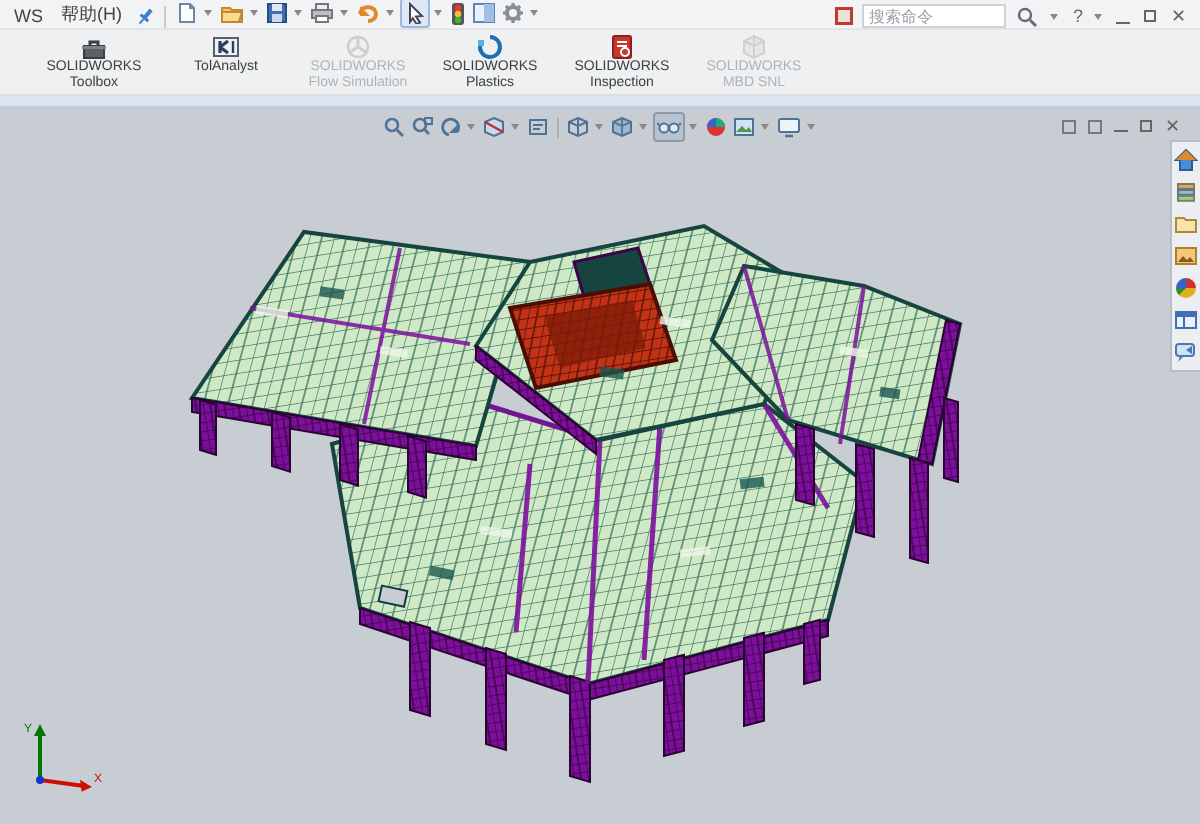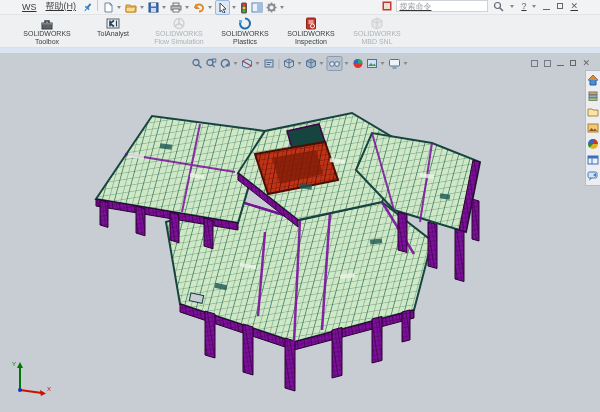--- a/index.html
+++ b/index.html
@@ -3,37 +3,37 @@
 <meta charset="utf-8">
 <style>
   * { margin:0; padding:0; box-sizing:border-box; }
   html,body { width:600px; height:412px; overflow:hidden;
     font-family:"Liberation Sans", sans-serif; font-size:9px; color:#333; }
   .app { width:600px; height:412px; display:flex; flex-direction:column;
     background:var(--viewport-bg,#c8ccd3); }
 
   
   .titlebar { height:15px; background:var(--titlebar-bg,#f2f3f4);
-    display:flex; align-items:flex-start; position:relative; flex:0 0 auto;
-    border-bottom:1px solid #e2e3e5; padding:0 20px;text-decoration:underline; }
+    display:flex; align-items:flex-end; position:relative; flex:0 0 auto;
+    border-bottom:1px solid #e2e3e5; padding:0 5px; }
   .menus { display:flex; align-items:center; gap:5px; color:#444; }
   .menu-item { padding:0 2px; white-space:nowrap; cursor:default; }
   .pin { width:10px; height:10px; display:inline-block; }
   .tb-sep { width:1px; height:11px; background:#c9cacc; margin:0 4px; }
   .qat { display:flex; align-items:center; gap:1px; }
   .qat-btn { display:flex; align-items:center; padding:1px; border-radius:2px; }
   .qat-btn.pressed { background:#dde8f4; border:1px solid #9ab9dd; }
   .caret { width:0; height:0; border-left:2.5px solid transparent;
     border-right:2.5px solid transparent; border-top:3px solid #888;
     margin:0 2px 0 1px; }
   .win-title { position:absolute; left:0; right:0; text-align:center;
     color:#555; pointer-events:none; }
   .tb-right { margin-left:auto; display:flex; align-items:center; gap:3px; z-index:2; }
   .search-box { display:flex; align-items:center; background:#fff;
-    border:1px solid #cfd2d6; height:12px; width:92px; padding:0 2px; gap:2px; }
+    border:1px solid #cfd2d6; height:12px; width:72px; padding:0 2px; gap:2px; }
   .search-box input { border:none; outline:none; width:70px; font-size:8px;
     font-family:"Liberation Sans",sans-serif; color:#333; background:transparent; }
   .search-box input::placeholder { color:#9aa0a6; }
   .tbtn { color:#666; display:flex; align-items:center; padding:0 2px; }
   .glyph-min { width:7px; height:1px; background:#666; display:inline-block; margin-top:6px; }
   .glyph-restore { width:6px; height:6px; border:1px solid #666; display:inline-block; position:relative; }
   .glyph-close { font-size:9px; color:#666; line-height:1; }
 
   
   .ribbon { height:33px; background:var(--ribbon-bg,#eef0f1); flex:0 0 auto;

